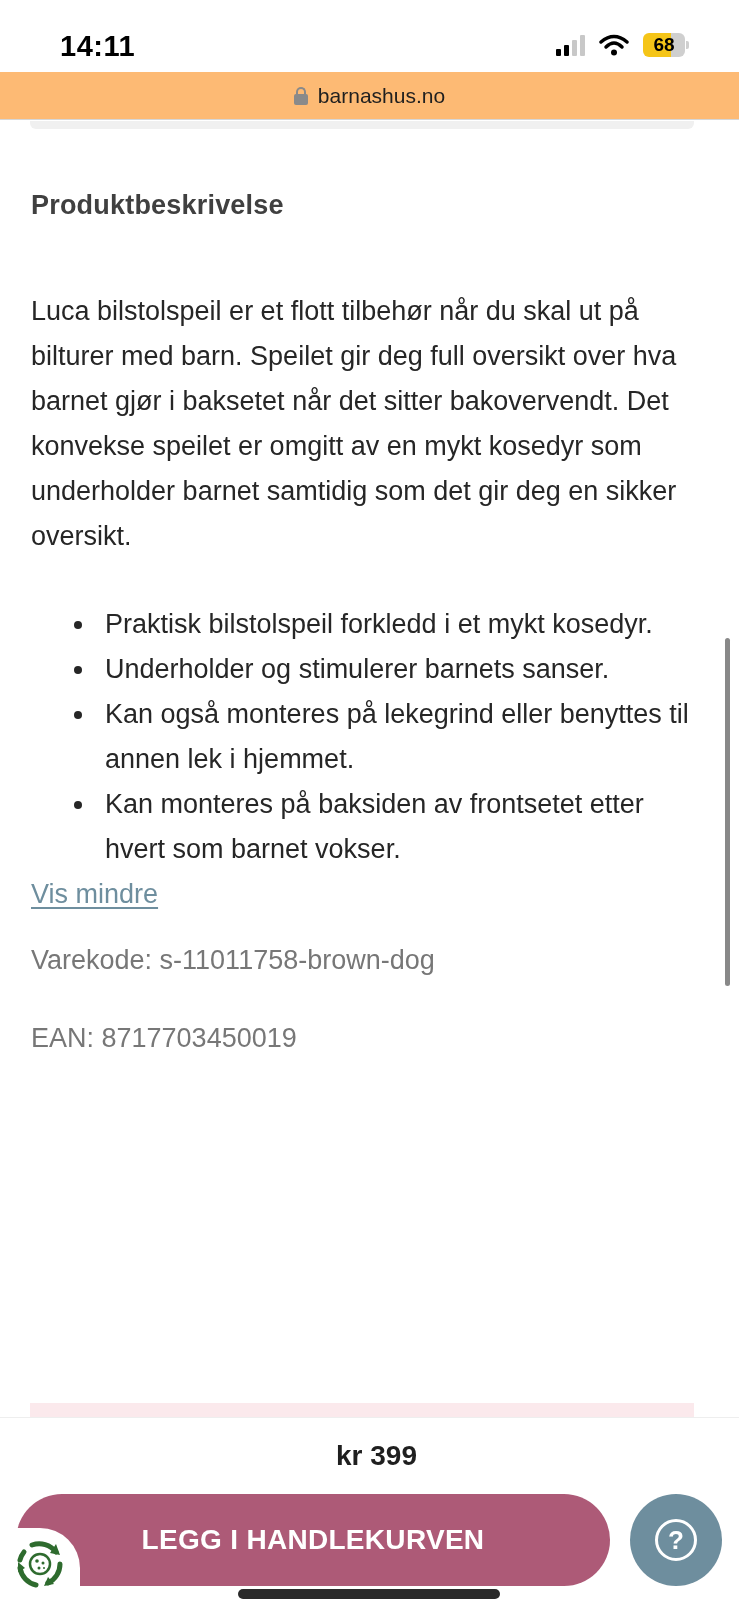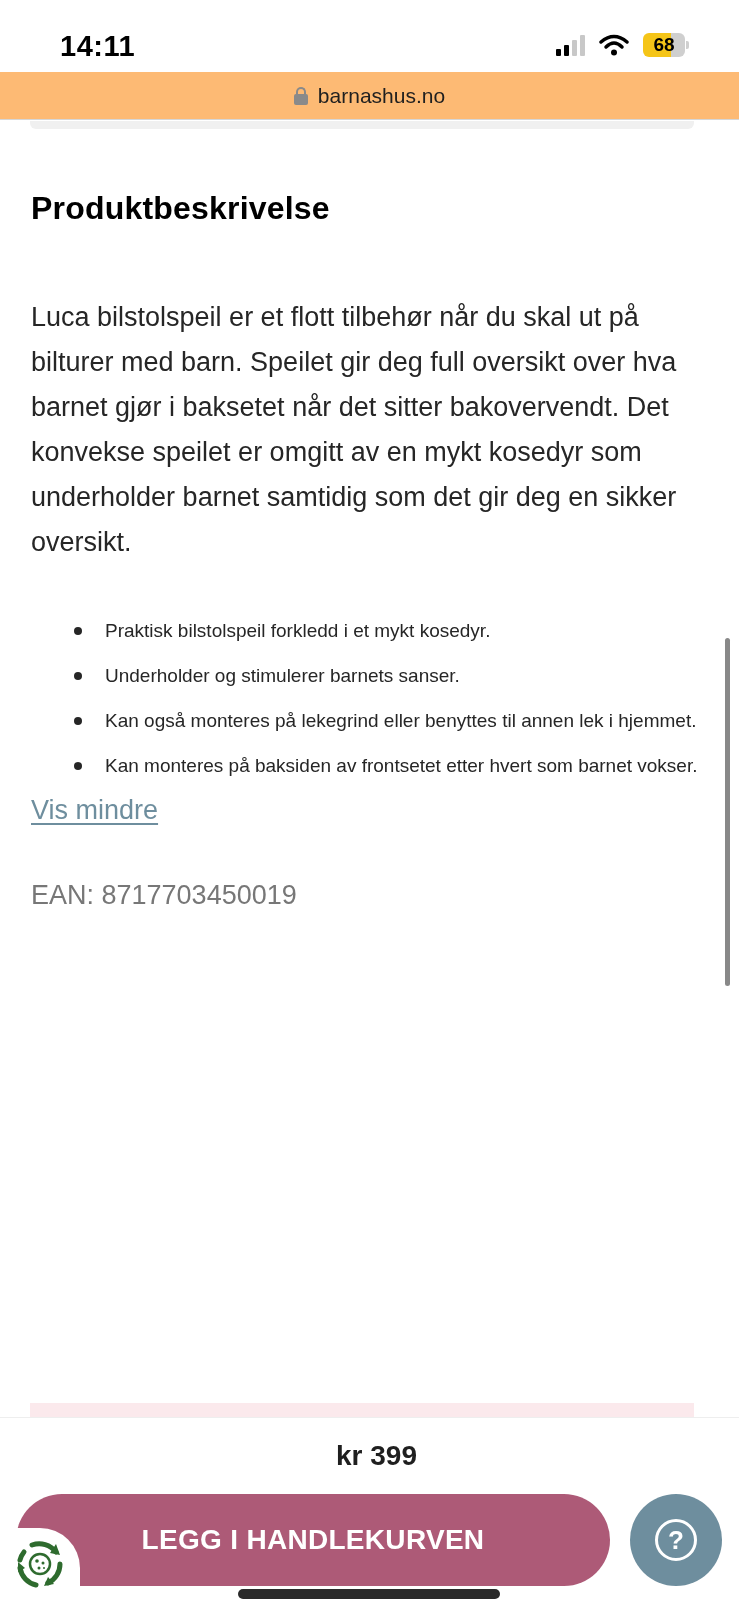--- a/index.html
+++ b/index.html
@@ -21,23 +21,23 @@
   
   .url-bar { position: absolute; top: 72px; left: 0; width: 739px; height: 48px; display: flex; align-items: center; justify-content: center; gap: 10px; border-bottom: 1px solid #d6d6d6; background: #fdba74; }
   .url-text { font-size: 21px; color: #1f1f1f; font-weight: 500; }
   .lock-icon { width: 14px; height: 18px; position: relative; }
   .lock-icon .shackle { position: absolute; left: 2px; top: 0; width: 10px; height: 10px; border: 2px solid #8a8a8a; border-bottom: none; border-radius: 5px 5px 0 0; }
   .lock-icon .body { position: absolute; left: 0; top: 7px; width: 14px; height: 11px; background: #8a8a8a; border-radius: 2px; }
   .top-strip { position: absolute; top: 121px; left: 30px; width: 664px; height: 8px; background: #f0f0f0; border-radius: 0 0 6px 6px; }
 
   
   .content { position: absolute; left: 31px; top: 190px; width: 670px; }
-  .section-title { font-size: 32px; font-weight: 700; color: #000000; letter-spacing: 0.2px; }
+  .section-title { font-size: 27px; font-weight: 700; color: #404040; letter-spacing: 0.2px; }
   .desc { margin-top: 68px; font-size: 27px; line-height: 45px; color: #262626; }
-  .bullets { margin-top: 43px; padding-left: 74px; font-size: 19px; line-height: 45px; color: #262626; list-style: none; }
+  .bullets { margin-top: 43px; padding-left: 74px; font-size: 27px; line-height: 45px; color: #262626; list-style: none; }
   .bullets li { position: relative; }
   .bullets li::before { content: ""; position: absolute; left: -31px; top: 19px; width: 8px; height: 8px; border-radius: 50%; background: #262626; }
   .vis-mindre { display: inline-block; margin-top: 0px; font-size: 27px; line-height: 45px; color: #6e8e9e; text-decoration: underline; text-underline-offset: 4px; }
   .meta { font-size: 27px; color: #777; }
   .varekode { margin-top: 28px; }
   .ean { margin-top: 47px; }
 
   .scrollbar { position: absolute; left: 725px; top: 638px; width: 5px; height: 348px; background: #888; border-radius: 3px; }
 
   
@@ -87,20 +87,21 @@
 <div class="content">
   <h2 class="section-title">Produktbeskrivelse</h2>
   <p class="desc">Luca bilstolspeil er et flott tilbehør når du skal ut på bilturer med barn. Speilet gir deg full oversikt over hva barnet gjør i baksetet når det sitter bakovervendt. Det konvekse speilet er omgitt av en mykt kosedyr som underholder barnet samtidig som det gir deg en sikker oversikt.</p>
   <ul class="bullets">
     <li>Praktisk bilstolspeil forkledd i et mykt kosedyr.</li>
     <li>Underholder og stimulerer barnets sanser.</li>
     <li>Kan også monteres på lekegrind eller benyttes til annen lek i hjemmet.</li>
     <li>Kan monteres på baksiden av frontsetet etter hvert som barnet vokser.</li>
   </ul>
   <a class="vis-mindre">Vis mindre</a>
+  <div class="meta varekode">Varekode: s-11011758-brown-dog</div>
   <div class="meta ean">EAN: 8717703450019</div>
 </div>
 
 <div class="scrollbar"></div>
 
 <div class="pink-strip"></div>
 
 <div class="bottom-panel">
   <div class="price">kr 399</div>
   <button class="cart-btn" style="border:none;font-family:inherit;">

